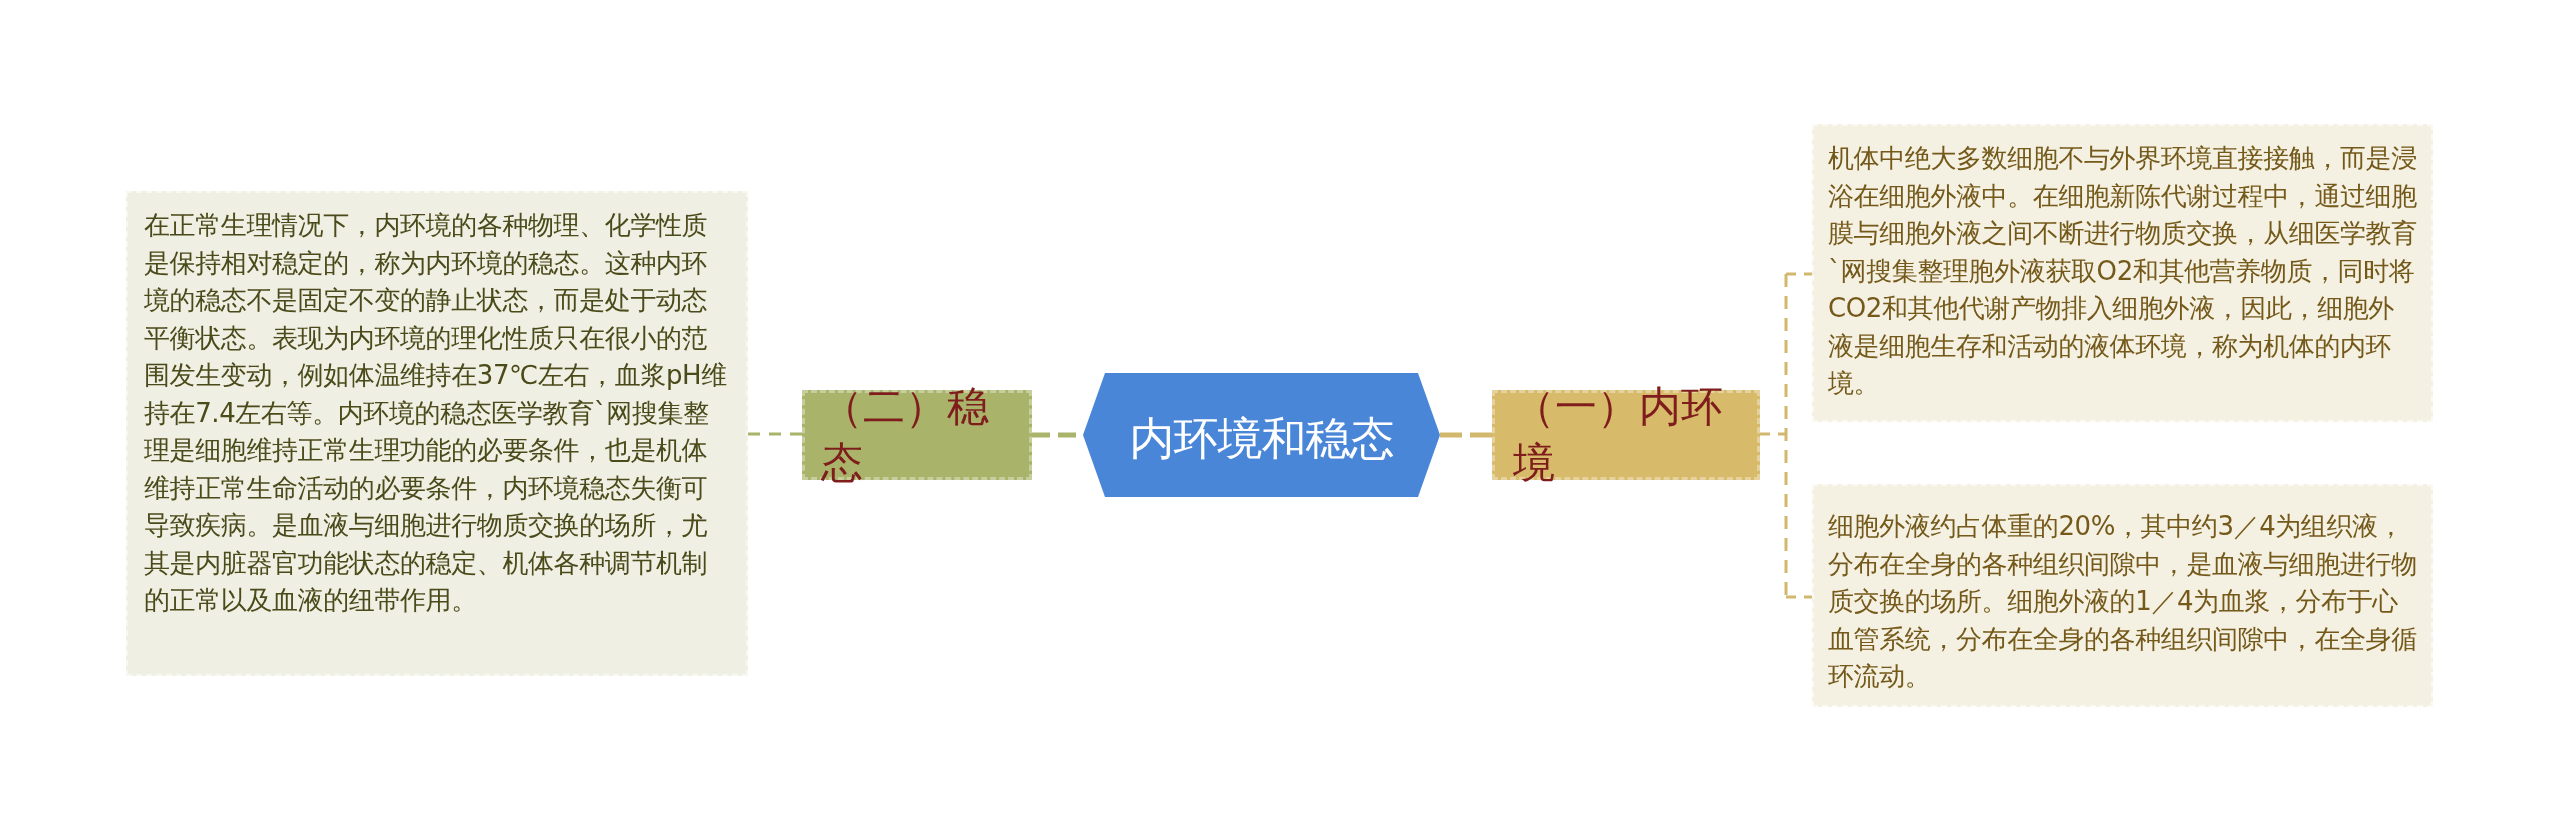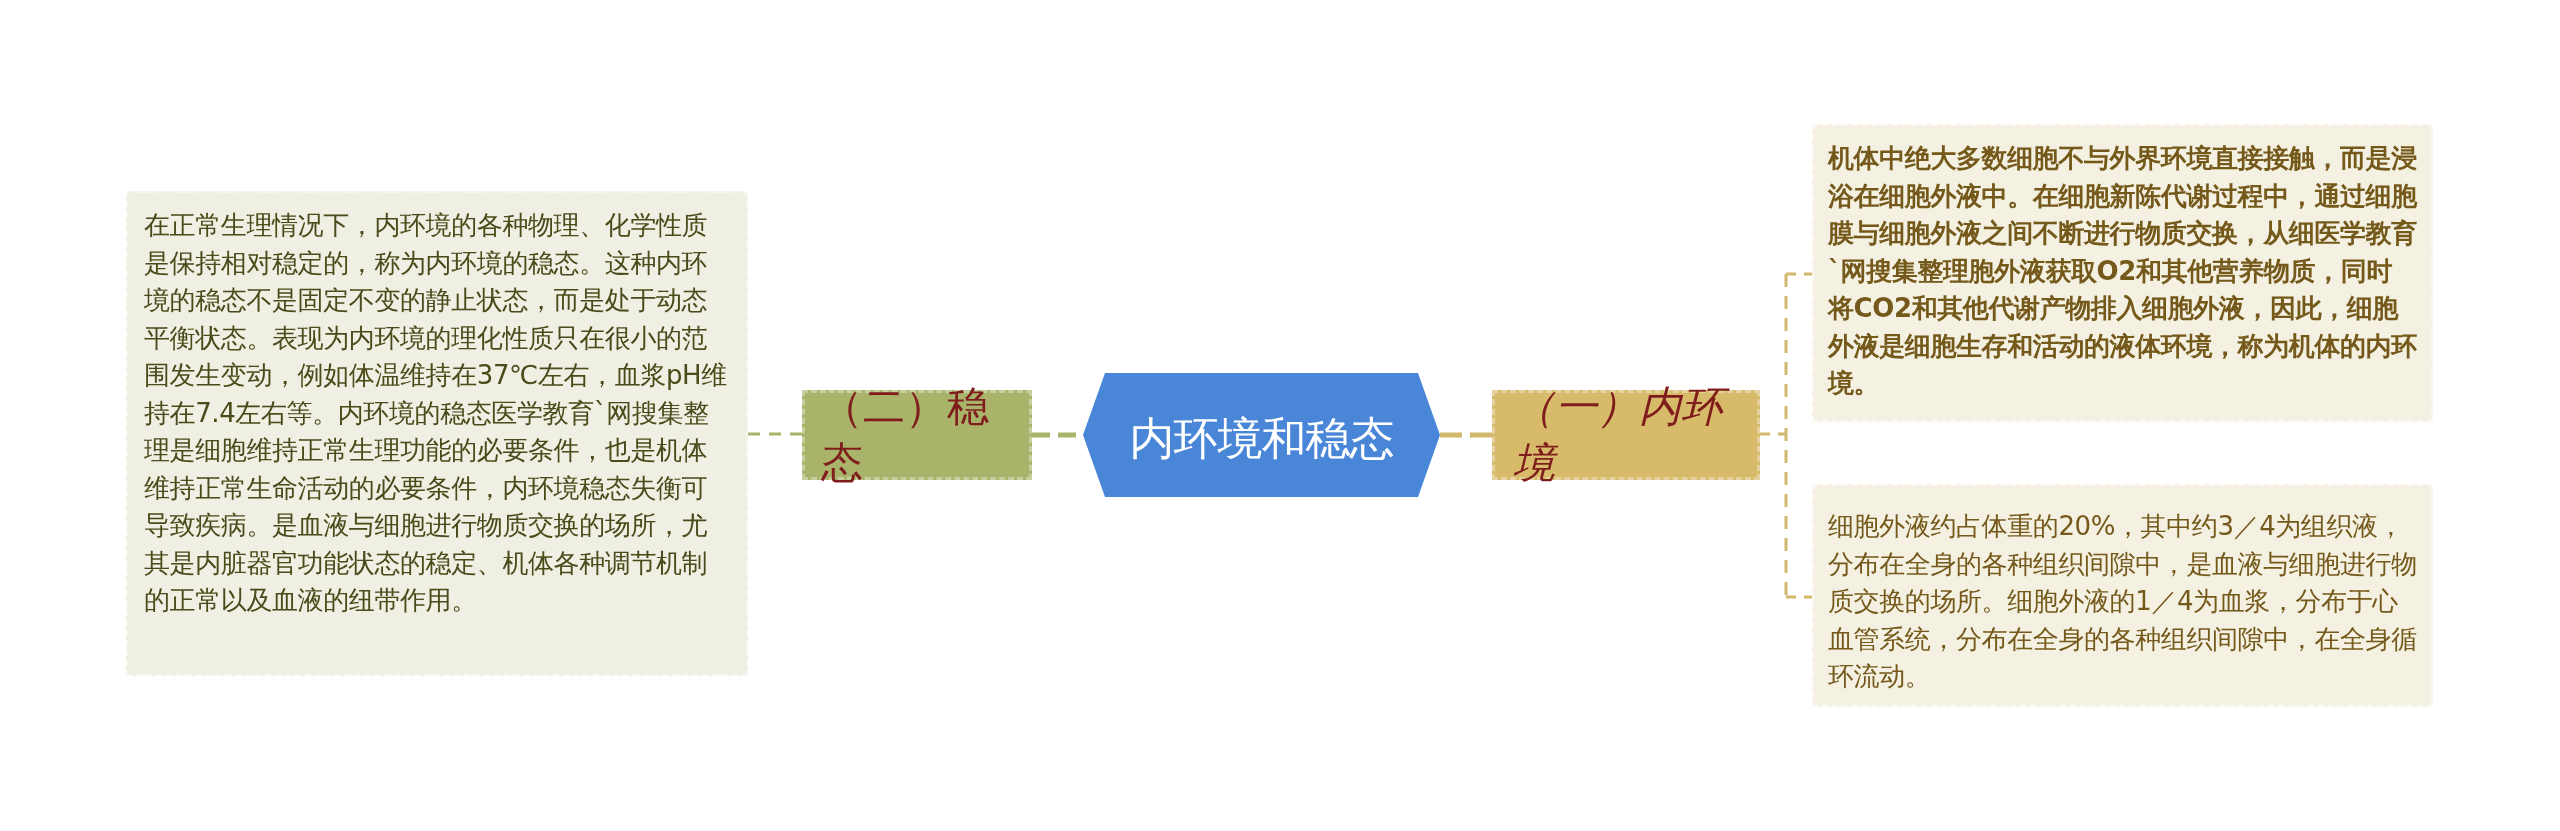--- a/index.html
+++ b/index.html
@@ -5,26 +5,26 @@
   html, body { margin:0; padding:0; }
   body { width:2560px; height:831px; background:#ffffff; position:relative; overflow:hidden;
          font-family:"DejaVu Sans","Liberation Sans",sans-serif; }
   .abs { position:absolute; box-sizing:border-box; }
   .leaf-left { left:126px; top:191px; width:622px; height:485px; background:#efefe3;
       border:2px dashed rgba(255,255,255,0.6); padding:14px 16px 0 16px;
       color:#4b4a1a; font-size:26px; line-height:37.5px; letter-spacing:-0.4px; }
   .leaf-right { left:1812px; width:621px; background:#f4f1e2;
       border:2px dashed rgba(255,255,255,0.6); padding:14px 14px 0 14px;
       color:#74591a; font-size:26px; line-height:37.5px; letter-spacing:-0.4px; }
-  .leaf-r1 { top:124px; height:298px;font-weight:bold; }
+  .leaf-r1 { top:124px; height:298px; }
   .leaf-r2 { top:484px; height:223px; padding-top:22px; }
   .branch { height:90px; top:390px; display:flex; align-items:center; justify-content:center;
       font-size:42px; color:#7f1d1d; border:3px dashed rgba(255,255,255,0.35); }
   .branch-left { left:802px; width:230px; background:#a9b46a; padding-left:16px; }
-  .branch-right { left:1492px; width:268px; background:#d7bb6a; padding-left:18px;font-style:italic; }
+  .branch-right { left:1492px; width:268px; background:#d7bb6a; padding-left:18px; }
   .root { left:1083px; top:373px; width:357px; height:124px; }
   .root svg { position:absolute; left:0; top:0; }
   .root-label { position:absolute; left:0; top:0; width:357px; height:132px; display:flex;
       align-items:center; justify-content:center; color:#ffffff; font-size:45px; letter-spacing:-1px; }
   svg.lines { position:absolute; left:0; top:0; }
 </style>
 </head>
 <body>
 
 <svg class="lines" width="2560" height="831">

